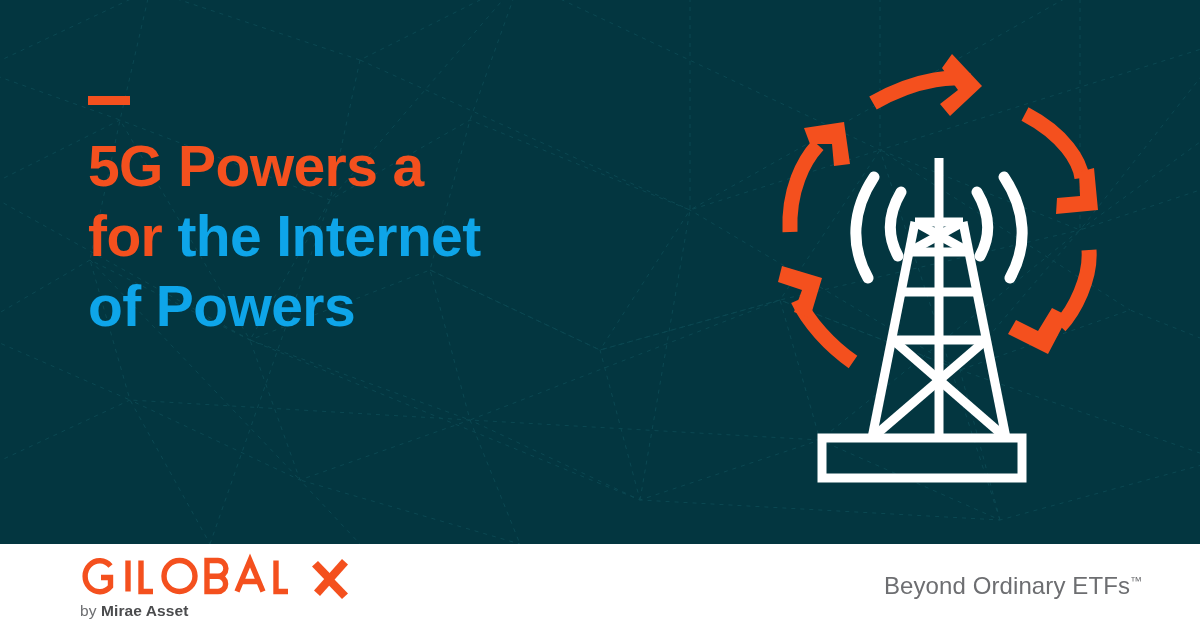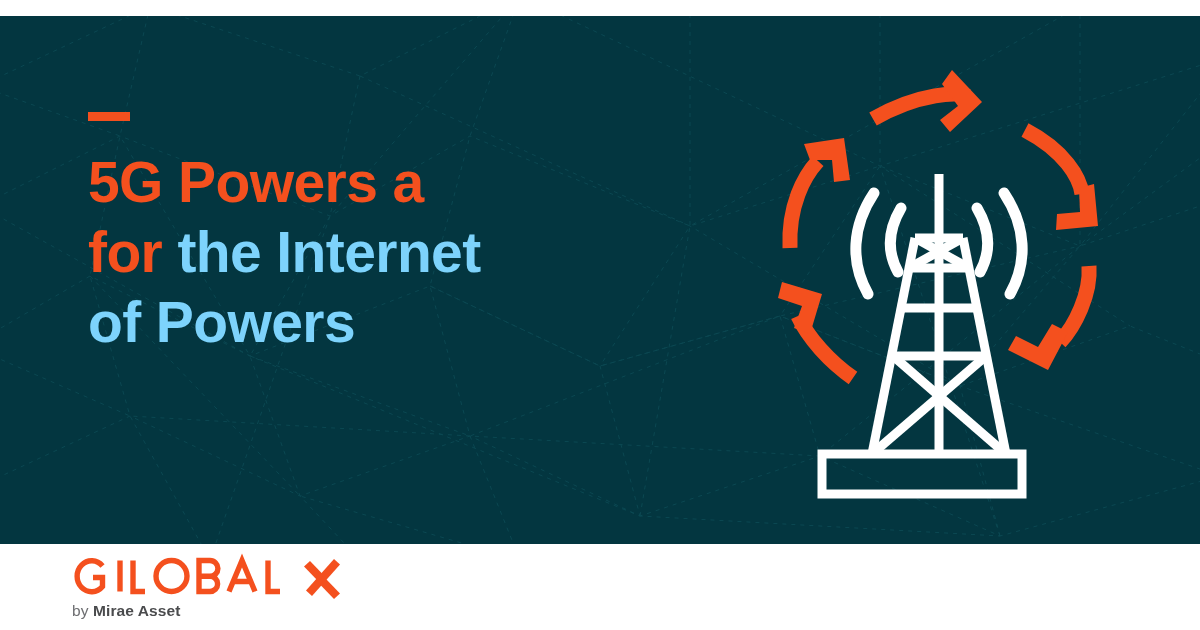--- a/index.html
+++ b/index.html
@@ -7,46 +7,46 @@
     width:1200px;height:630px;overflow:hidden;
     font-family:"Liberation Sans","DejaVu Sans",sans-serif;
     background:#ffffff;
   }
   #banner{
     position:relative;width:1200px;height:630px;overflow:hidden;
     background:#ffffff;
   }
   
   #hero{
-    position:absolute;left:0;top:16px;width:1200px;height:544px;
+    position:absolute;left:0;top:0;width:1200px;height:544px;
     background:#033640;overflow:hidden;
   }
   #mesh{position:absolute;left:0;top:0;width:1200px;height:544px;}
   
   #headline-block{
     position:absolute;left:88px;top:96px;width:620px;
   }
   #accent-dash{
     width:42px;height:9px;background:#F4501E;margin-bottom:26px;
   }
   #headline{
     font-size:57px;line-height:1.23;font-weight:700;
     letter-spacing:-0.6px;color:#ffffff;margin:0;
   }
   #headline .o{color:#F4501E;}
-  #headline .w{color:#7dd3fc;}
+  #headline .w{color:#0ea5e9;}
   .hl-line{display:block;white-space:nowrap;}
   
   #tower-art{position:absolute;left:760px;top:50px;width:380px;height:440px;}
   
   #footer{
     position:absolute;left:0;top:544px;width:1200px;height:86px;
     background:#ffffff;
   }
-  #logo-block{position:absolute;left:72px;top:9px;}
+  #logo-block{position:absolute;left:80px;top:9px;}
   #logo-row{display:flex;align-items:center;}
   #wordmark{display:block;}
   #byline{
     margin-top:3px;font-size:15.5px;color:#6d6e71;letter-spacing:0.1px;
   }
   #byline b{color:#4a4b4d;font-weight:700;}
   #tagline{
     position:absolute;right:58px;top:28px;
     font-size:24px;color:#6d6e71;letter-spacing:0.1px;white-space:nowrap;
   }
@@ -182,15 +182,18 @@
             <polygon points="254,26 268,40.5 262,46 248,31.5"></polygon>
           </g>
         </svg>
       </div>
       <div id="byline">
         <span>by</span>
         <b>Mirae Asset</b>
       </div>
     </div>
 
+    <div id="tagline">
+      <span>Beyond Ordinary ETFs</span><sup>™</sup>
+    </div>
   </div>
 
 </div>
 
 </body></html>

